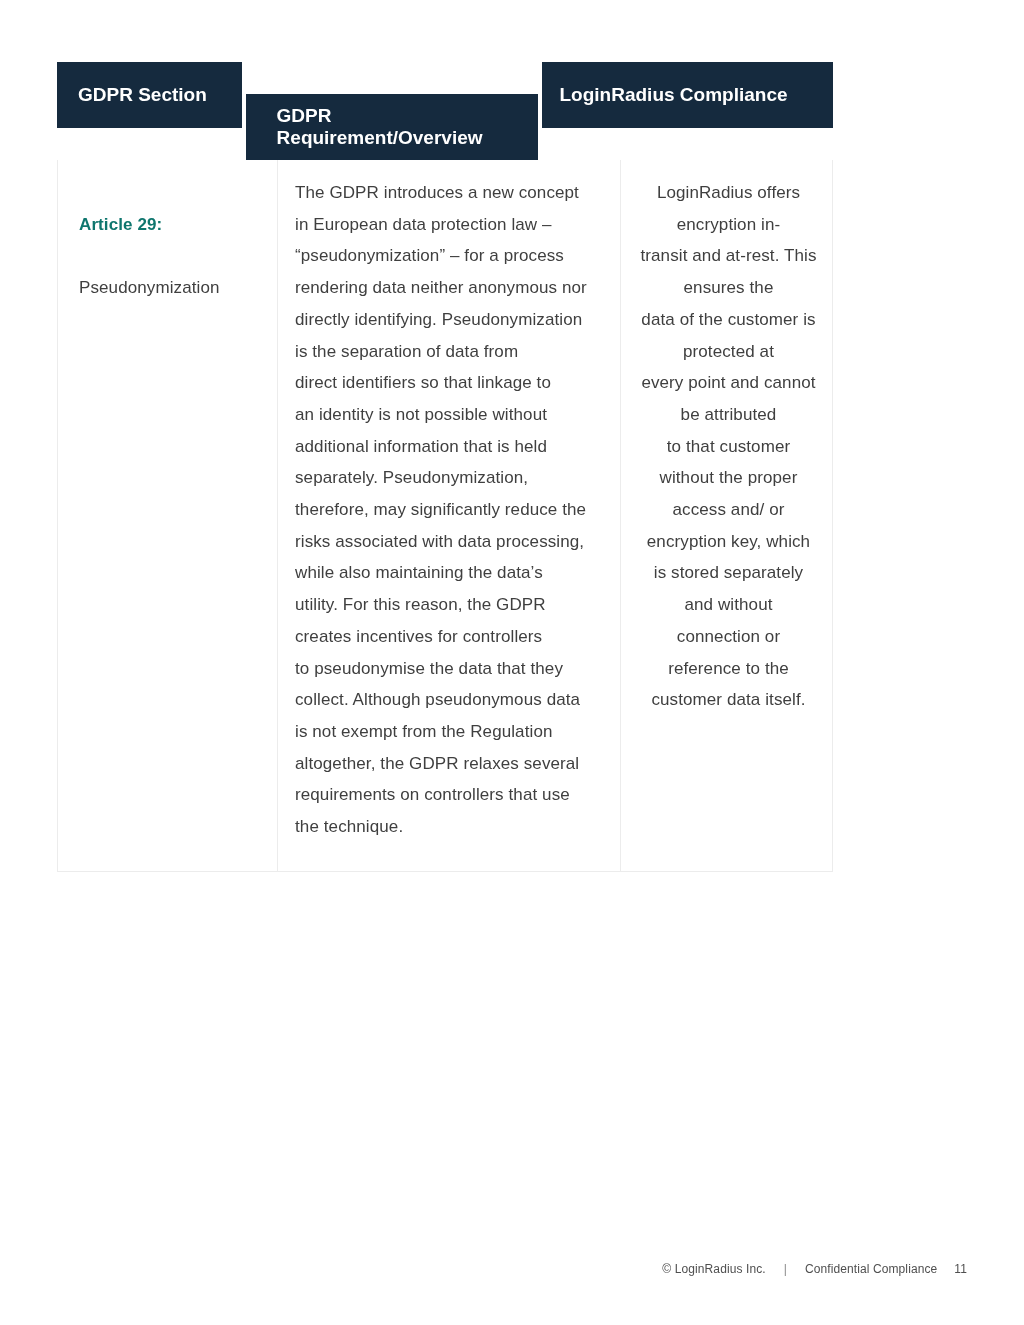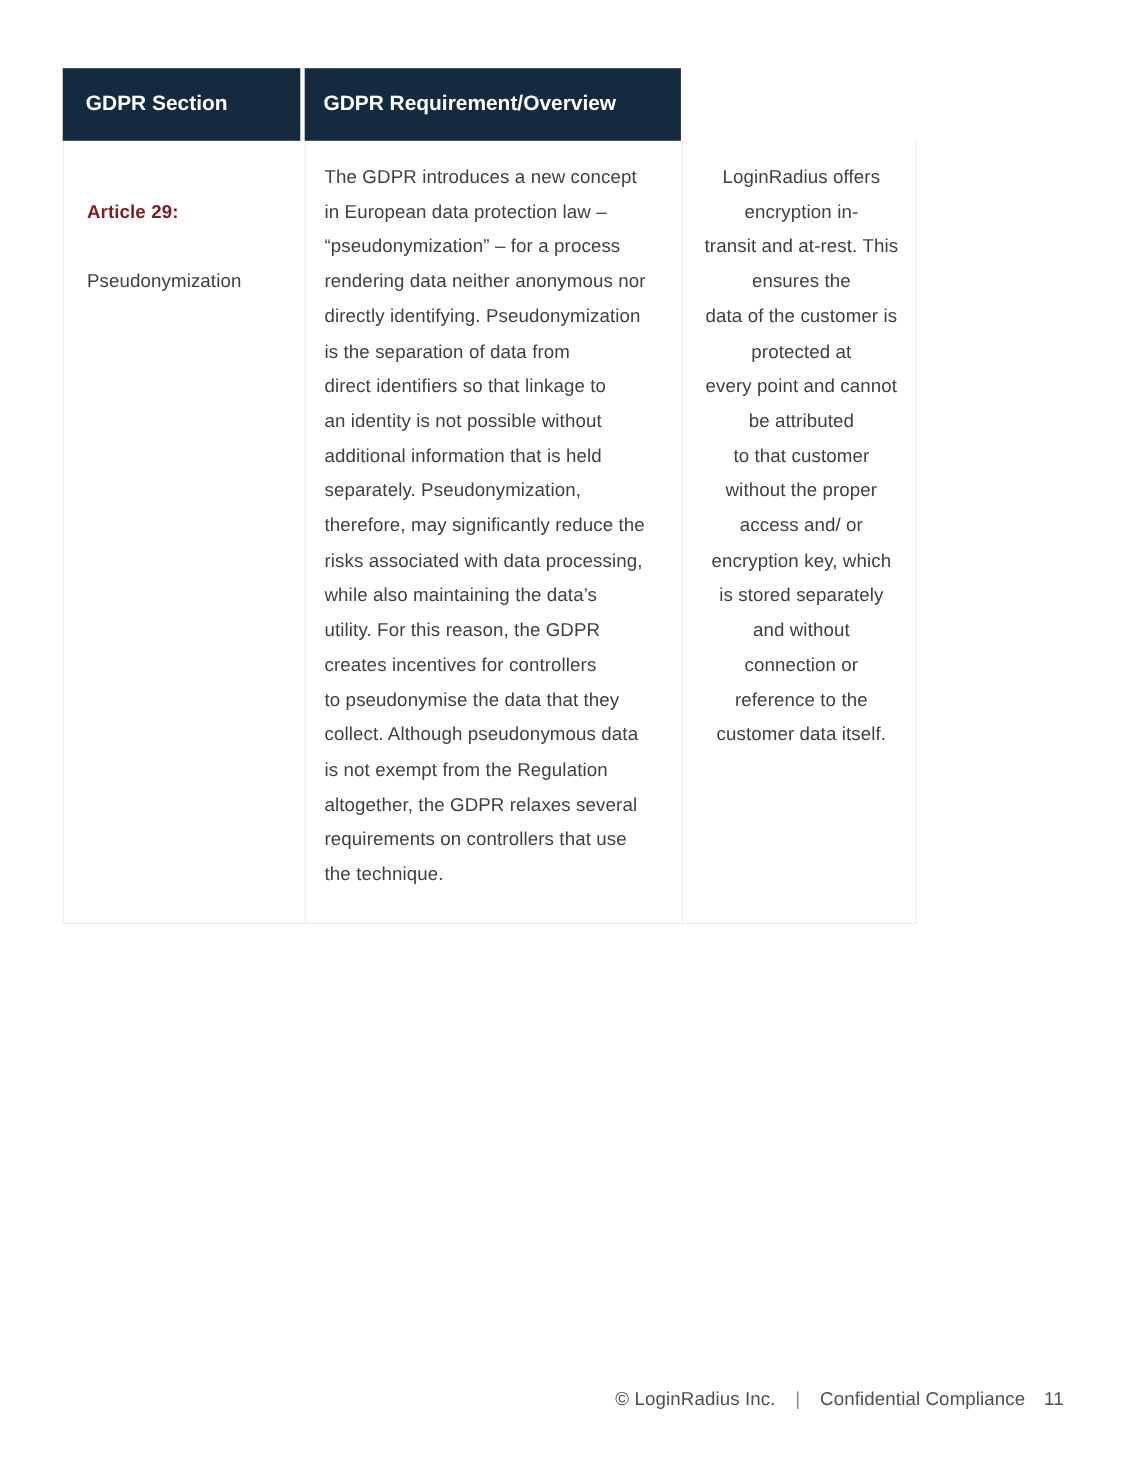--- a/index.html
+++ b/index.html
@@ -24,21 +24,21 @@
   .th {
     background: #152a3e;
     color: #ffffff;
     font-weight: bold;
     font-size: 19px;
     height: 66px;
     display: flex;
     align-items: center;
   }
   .th-1 { width: 216px; padding-left: 21px; }
-  .th-2 { width: 342px; padding-left: 17px; }
+  .th-2 { width: 342px; padding-left: 31px; margin-top: 32px; }
   .th-3 { width: 344px; padding-left: 18px; }
   .tbody {
     display: flex;
     border: 1px solid #ececec;
     border-top: none;
     min-height: 702px;
     background: #ffffff;
   }
   .td {
     font-size: 17px;
@@ -60,50 +60,51 @@
     padding-left: 17px;
   }
   .td-3 {
     flex: 1;
     padding-left: 18px;
     padding-right: 14px;
     text-align: center;
   }
   .section-title {
     font-weight: bold;
-    color: #7f1d1d;
+    color: #0f766e;
   }
   .section-subtitle {
     color: #3f3f3f;
   }
   .footer {
     position: absolute;
     top: 1262px;
     right: 57px;
     display: flex;
     align-items: center;
-    font-size: 17px;
+    font-size: 12px;
     color: #4f4f4f;
     letter-spacing: 0.1px;
   }
   .footer .sep {
     color: #8a8a8a;
     margin: 0 18px;
   }
   .footer .page-num {
     margin-left: 17px;
   }
 </style>
 </head>
 <body>
 
 <div class="doc-table">
   <div class="thead">
     <div class="th th-1">GDPR Section</div>
     <div class="th th-2">GDPR Requirement/Overview</div>
+    <div class="th th-3">LoginRadius Compliance</div>
   </div>
   <div class="tbody">
     <div class="td td-1">
       <div class="section-title">Article 29:</div>
       <div class="section-subtitle">Pseudonymization</div>
     </div>
     <div class="td td-2">The GDPR introduces a new concept
 in European data protection law –
 “pseudonymization” – for a process
 rendering data neither anonymous nor

